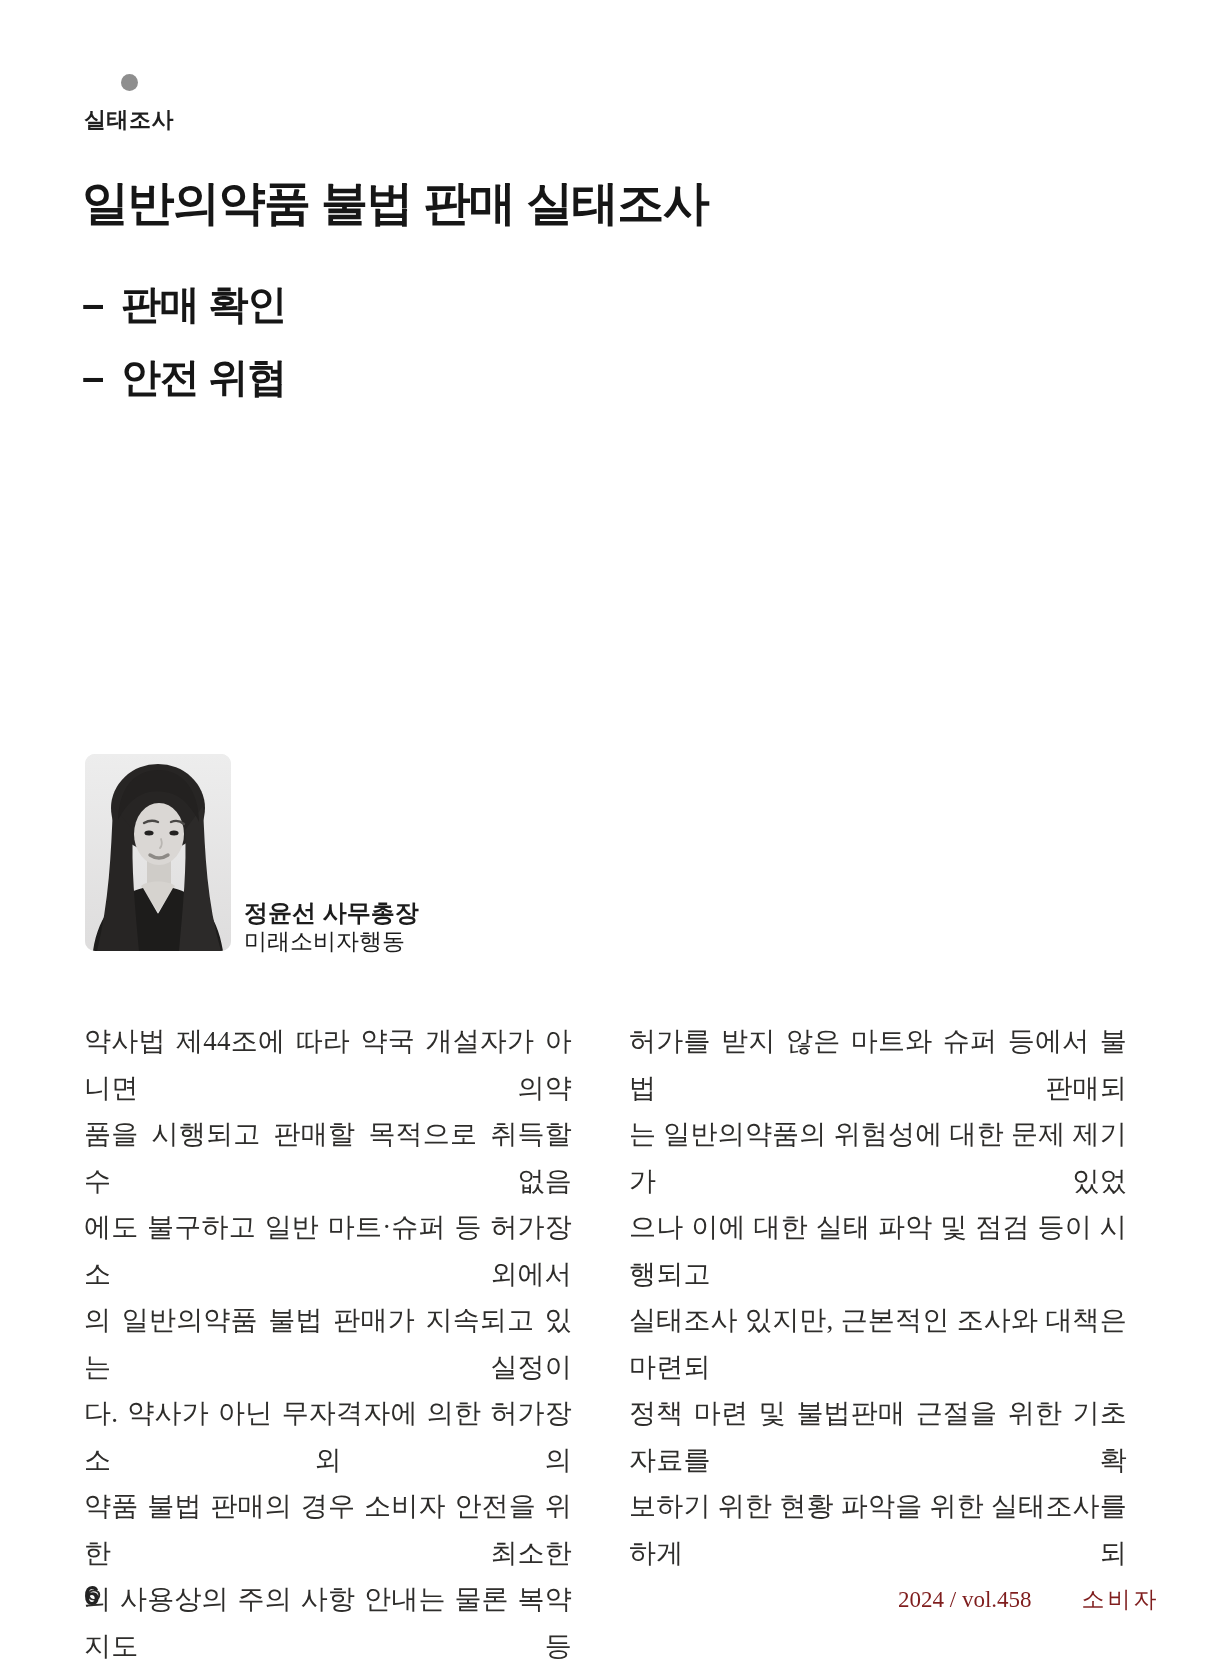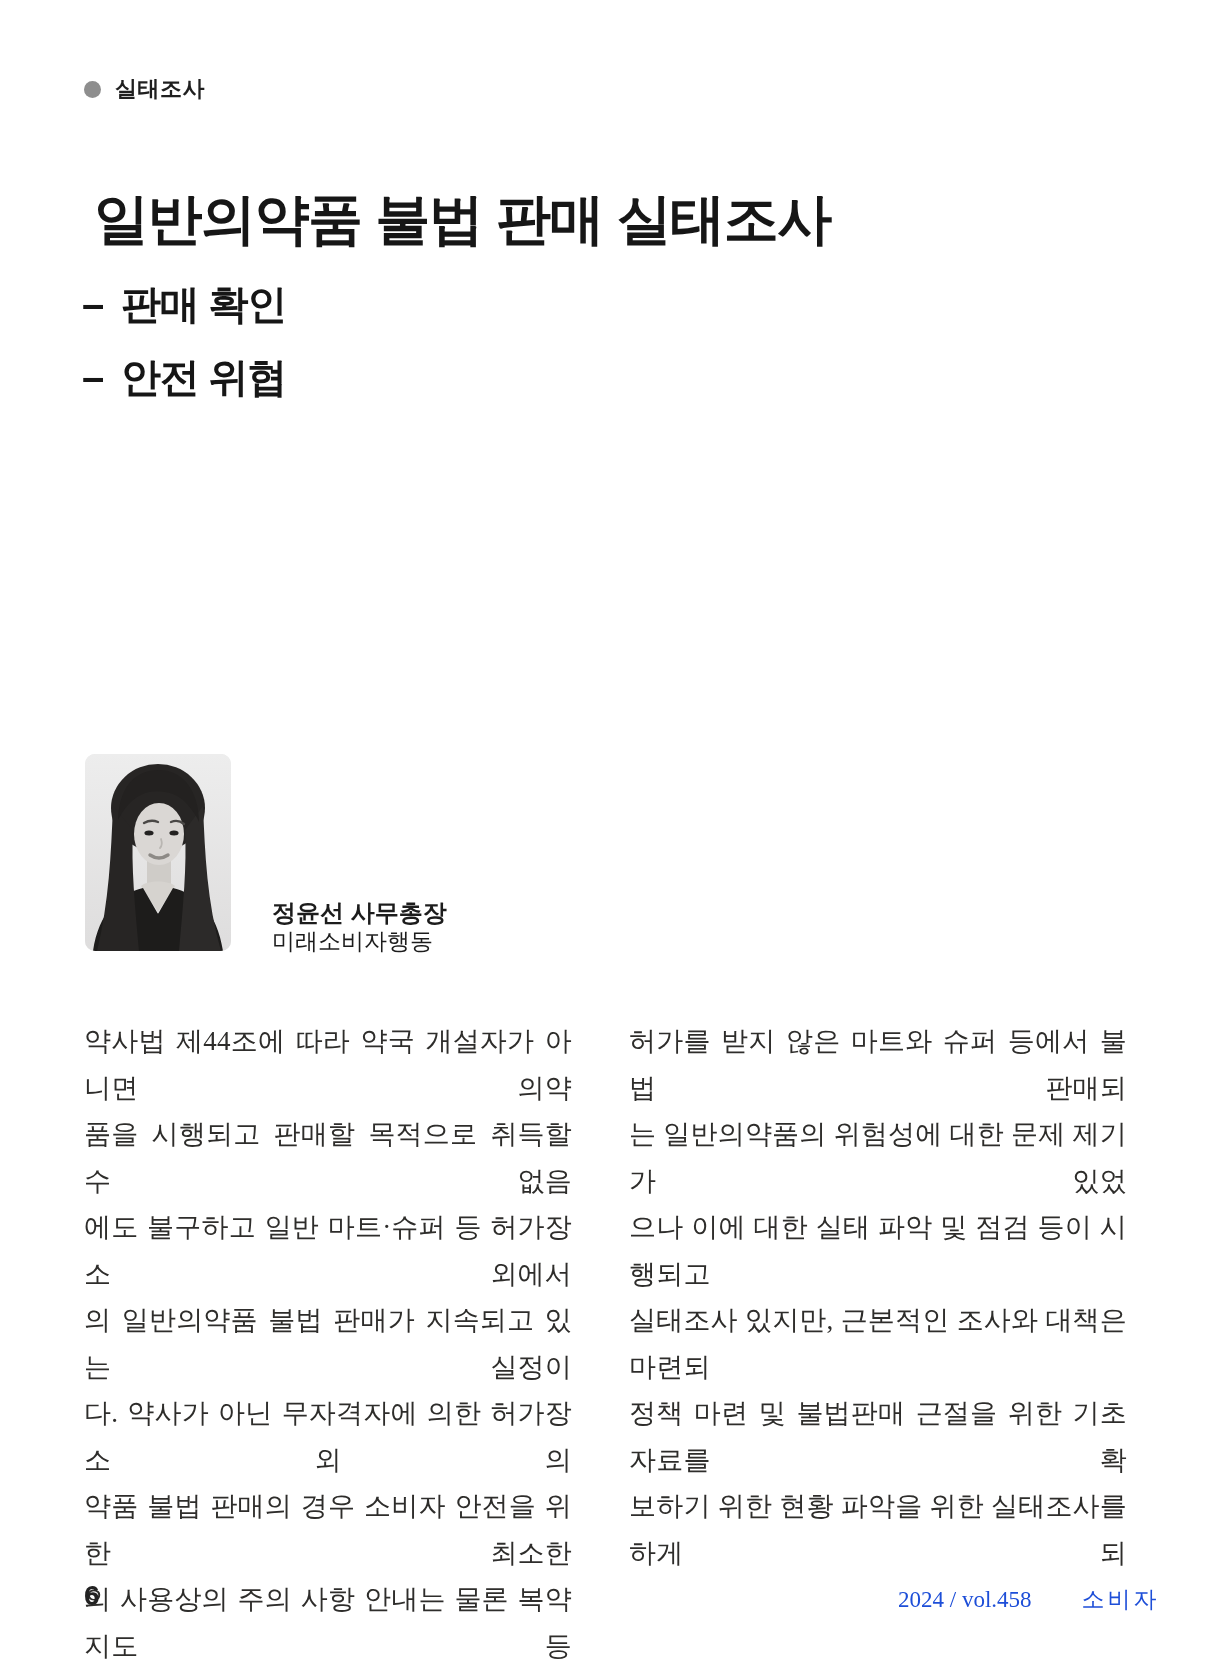--- a/index.html
+++ b/index.html
@@ -4,47 +4,47 @@
 <style>
   html,body{margin:0;padding:0;background:#ffffff;}
   .page{
     position:relative;
     width:1227px;height:1680px;
     background:#ffffff;
     font-family:"Liberation Sans", sans-serif;
     overflow:hidden;
   }
   
-  .category{position:absolute;left:84px;top:74px;display:flex;align-items:center;gap:14px;}
+  .category{position:absolute;left:84px;top:74px;display:flex;align-items:center;gap:14px;flex-direction:column;}
   .category .dot{width:17px;height:17px;border-radius:50%;background:#8e8e8e;}
   .category .label{font-size:22px;font-weight:700;color:#1f1f1f;letter-spacing:.5px;}
   
   .title{
-    position:absolute;left:82px;top:178px;margin:12px;
-    font-size:55px;font-weight:800;color:#161616;
+    position:absolute;left:82px;top:178px;margin:0;
+    font-size:47px;font-weight:800;color:#161616;
     letter-spacing:-1.5px;line-height:1.08;white-space:nowrap;
   }
   
   .subtitles{position:absolute;left:82px;top:272px;width:1075px;}
   .subtitle-item{display:flex;align-items:flex-start;margin-bottom:9px;}
   .subtitle-marker{
     flex:0 0 39px;width:39px;
     font-size:40px;font-weight:800;color:#161616;line-height:64px;
   }
   .subtitle-line{
     font-size:40px;font-weight:800;color:#161616;
     line-height:64px;letter-spacing:-1.2px;
   }
   
   .photo{
     position:absolute;left:85px;top:754px;width:146px;height:197px;
     border-radius:10px;overflow:hidden;background:#e9e9e9;
   }
   .photo svg{display:block;}
-  .caption{position:absolute;left:272px;top:898px;}
+  .caption{position:absolute;left:244px;top:898px;}
   .caption-name{font-size:24px;font-weight:700;color:#1c1c1c;line-height:29px;}
   .caption-org{font-size:23px;font-weight:400;color:#1c1c1c;line-height:28px;}
   
   .col{
     position:absolute;top:1018px;
     font-family:"Liberation Serif", serif;
     color:#2e2d2b;font-size:27px;
   }
   .col-left{left:84px;width:488px;}
   .col-right{left:629px;width:498px;}
@@ -55,21 +55,21 @@
   }
   
   .footer-page{
     position:absolute;left:84px;top:1580px;
     font-size:28px;font-weight:700;color:#222222;
   }
   .footer-right{
     position:absolute;left:898px;top:1584px;
     display:flex;align-items:baseline;gap:50px;
     font-family:"Liberation Serif", serif;
-    font-size:23px;color:#1d4ed8;
+    font-size:23px;color:#7f1d1d;
   }
   .footer-right .mag{letter-spacing:3px;}
 </style>
 </head>
 <body>
 
 <div class="page">
 
   <div class="category">
     <span class="dot"></span>

